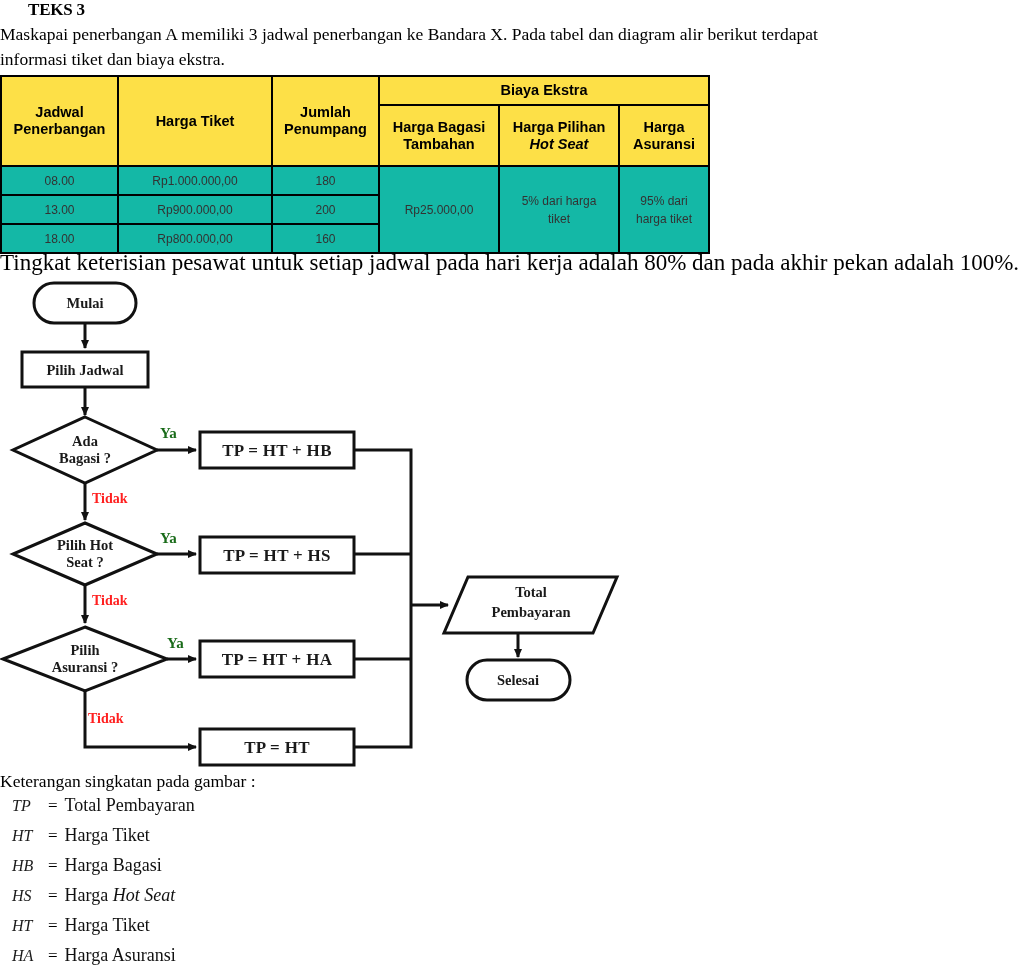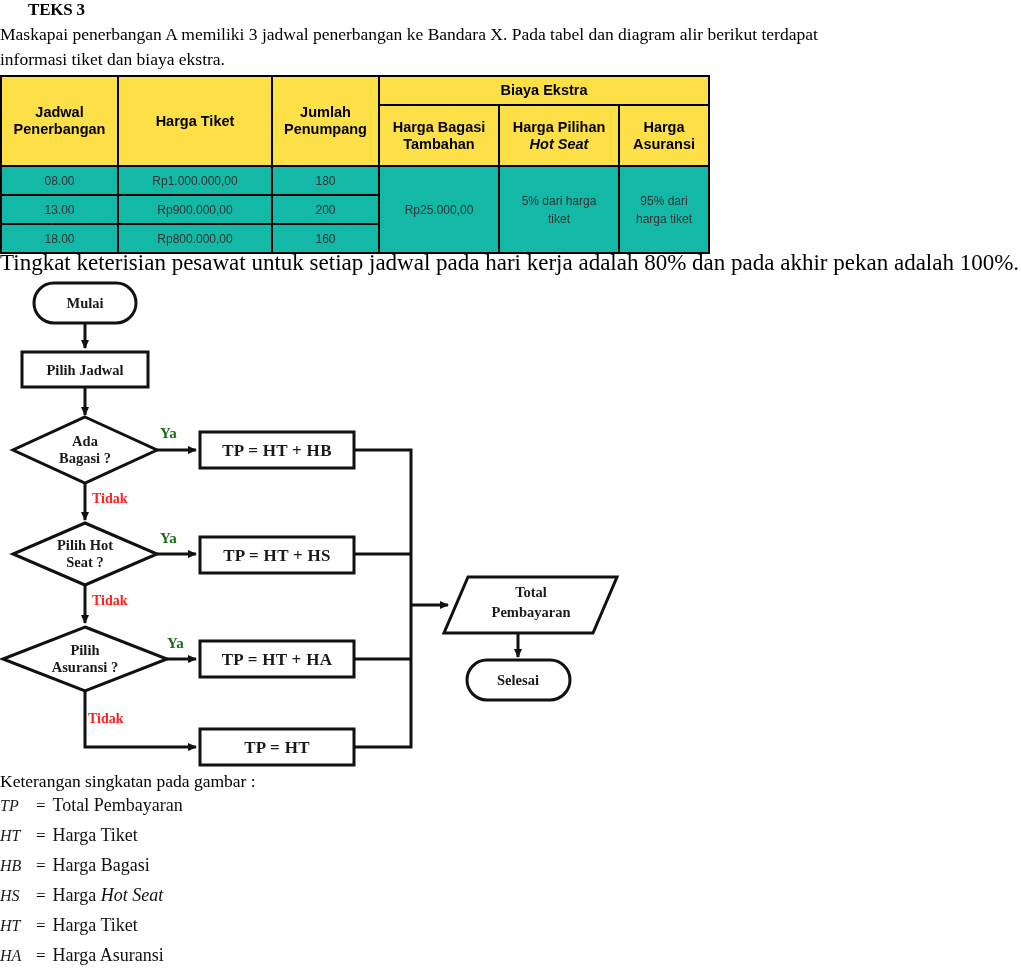--- a/index.html
+++ b/index.html
@@ -84,21 +84,21 @@
   .lbl-ya{font-size:15px;fill:#196b19;font-weight:bold;}
   .lbl-tidak{font-size:14px;fill:#ff2020;font-weight:bold;}
   .shp{fill:#ffffff;stroke:#111111;stroke-width:3;}
   .ln{stroke:#111111;stroke-width:3;fill:none;}
 
   
   .keterangan{
     position:absolute;left:0;top:770px;
     font-size:17.5px;line-height:22px;
   }
-  .legend{position:absolute;left:0;top:795px;width:520px;}
+  .legend{position:absolute;left:0;top:795px;width:520px;padding-left:12px;}
   .leg-row{
     height:30px;
     display:flex;
     align-items:baseline;
   }
   .abbr{
     font-family:"Liberation Serif", serif;
     font-style:italic;
     font-size:16px;
     color:#1b1b1b;

